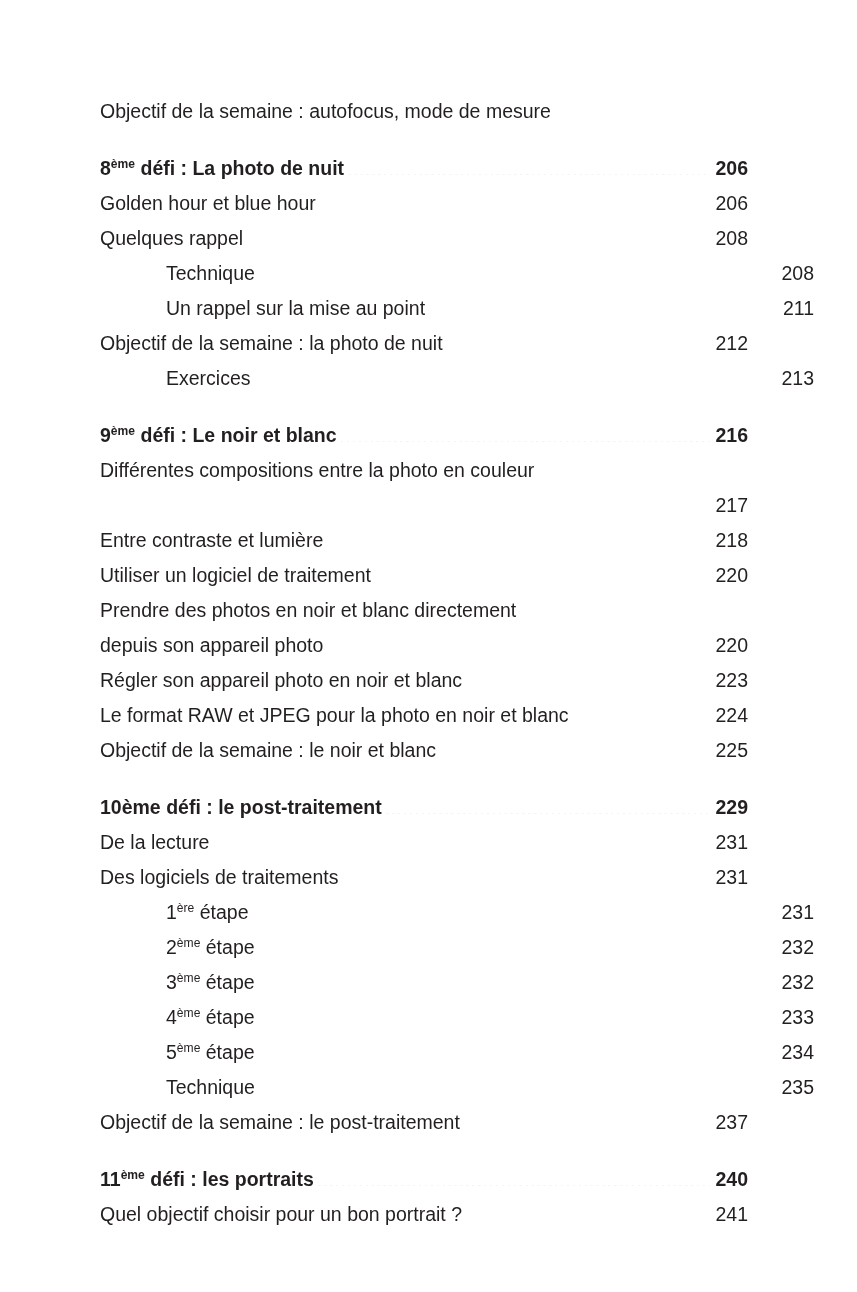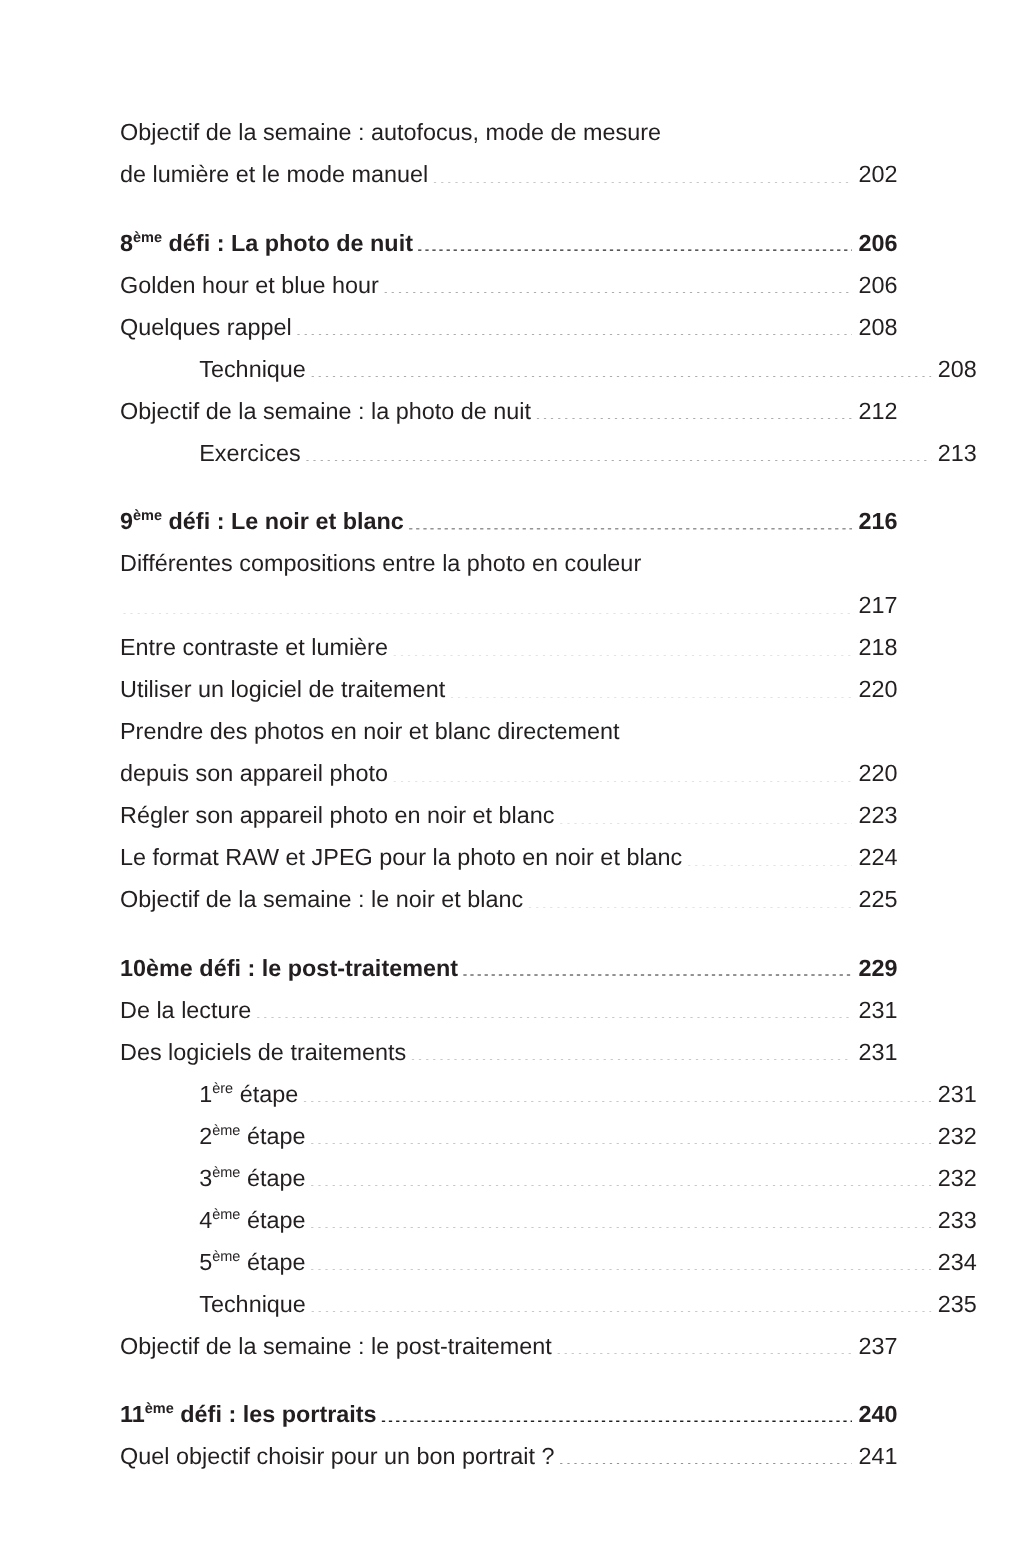--- a/index.html
+++ b/index.html
@@ -87,25 +87,20 @@
     line-height: 0;
   }
 </style>
 </head>
 <body>
 
 <div class="page">
   <div class="toc" id="toc-root">
       <div class="group">
         <div class="plainline lvl0">Objectif de la semaine : autofocus, mode de mesure</div>
-        <div class="row lvl0">
-          <span class="label">de lumière et le mode manuel</span>
-          <span class="leader"></span>
-          <span class="page-no">202</span>
-        </div>
       </div>
       <div class="group">
         <div class="row lvl0 bold">
           <span class="label"><span>8</span><sup>ème</sup><span> défi : La photo de nuit</span></span>
           <span class="leader"></span>
           <span class="page-no">206</span>
         </div>
         <div class="row lvl0">
           <span class="label">Golden hour et blue hour</span>
           <span class="leader"></span>
@@ -113,20 +108,25 @@
         </div>
         <div class="row lvl0">
           <span class="label">Quelques rappel</span>
           <span class="leader"></span>
           <span class="page-no">208</span>
         </div>
         <div class="row lvl1">
           <span class="label">Technique</span>
           <span class="leader"></span>
           <span class="page-no">208</span>
+        </div>
+        <div class="row lvl1">
+          <span class="label">Un rappel sur la mise au point</span>
+          <span class="leader"></span>
+          <span class="page-no">211</span>
         </div>
         <div class="row lvl0">
           <span class="label">Objectif de la semaine : la photo de nuit</span>
           <span class="leader"></span>
           <span class="page-no">212</span>
         </div>
         <div class="row lvl1">
           <span class="label">Exercices</span>
           <span class="leader"></span>
           <span class="page-no">213</span>

